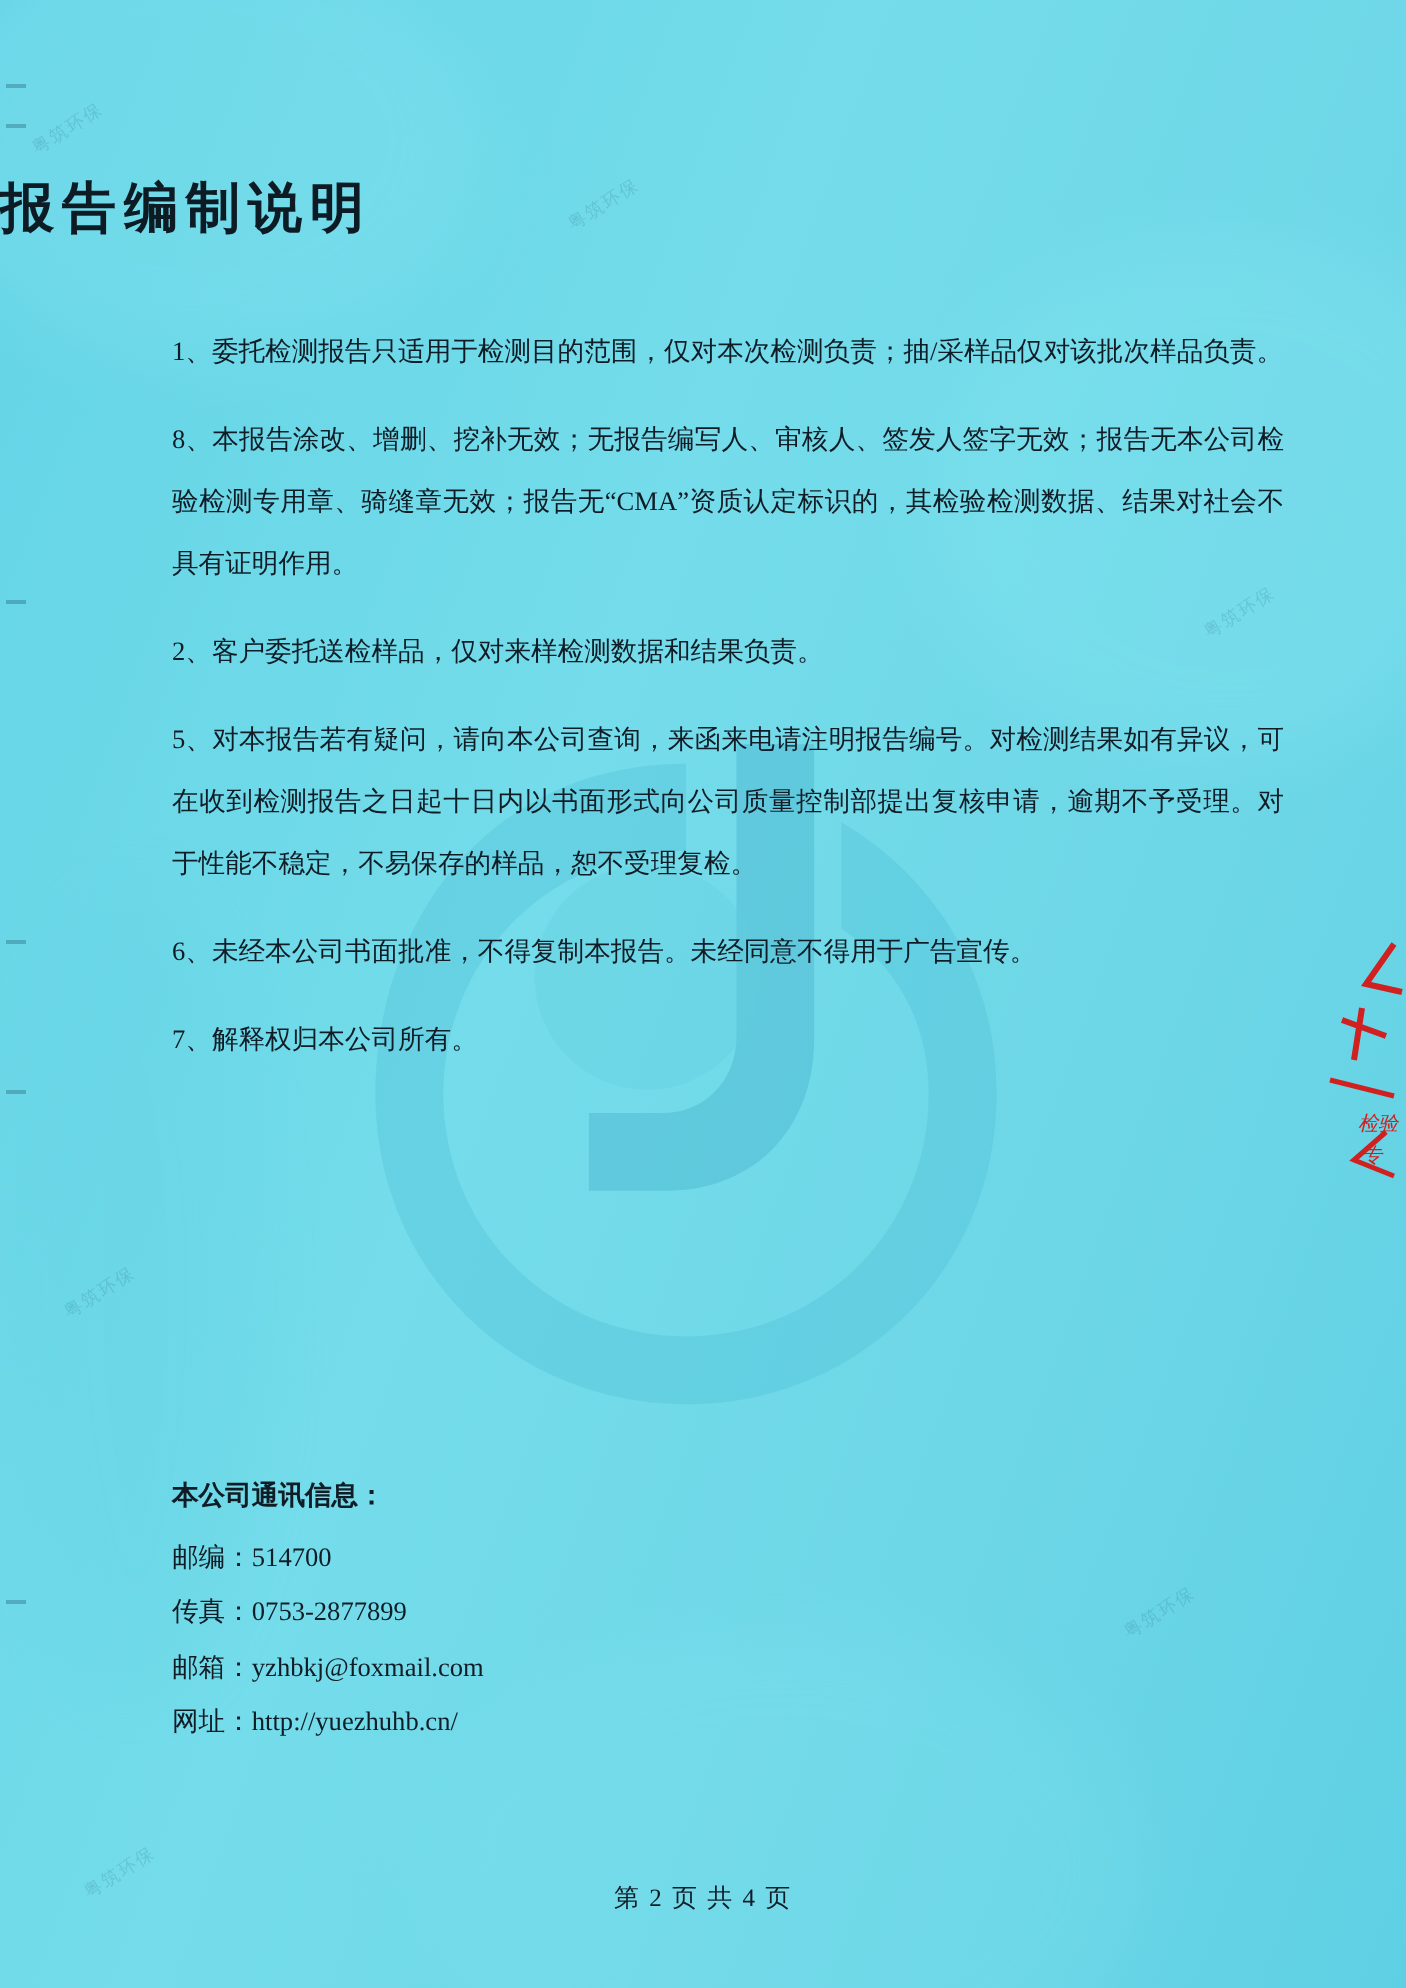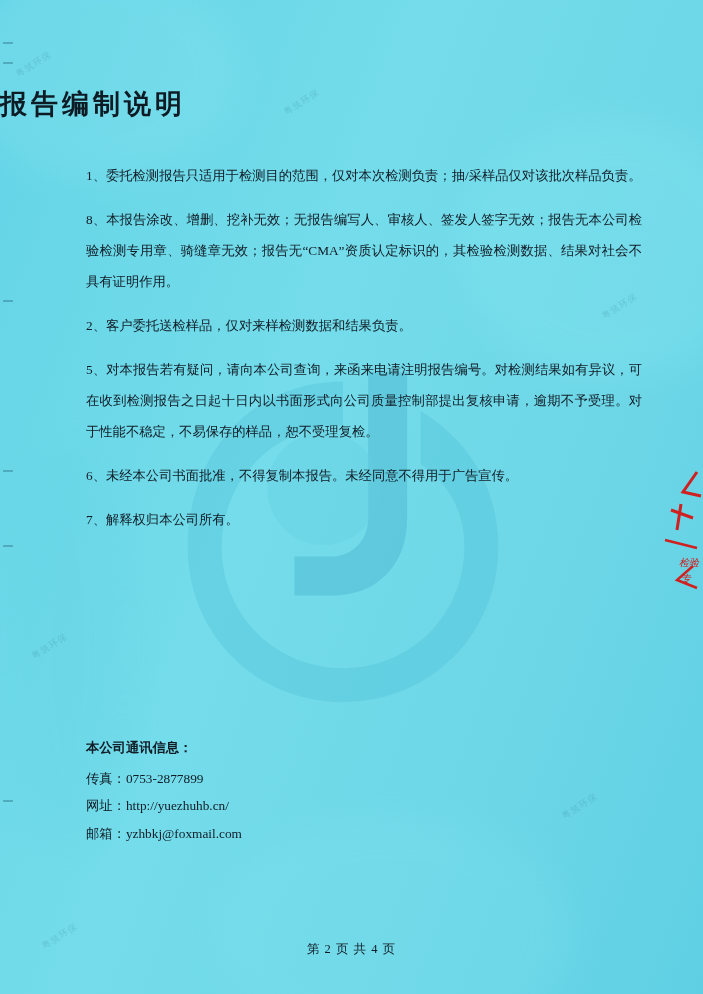--- a/index.html
+++ b/index.html
@@ -175,23 +175,24 @@
       <div class="clause">1、委托检测报告只适用于检测目的范围，仅对本次检测负责；抽/采样品仅对该批次样品负责。</div>
       <div class="clause">8、本报告涂改、增删、挖补无效；无报告编写人、审核人、签发人签字无效；报告无本公司检验检测专用章、骑缝章无效；报告无“CMA”资质认定标识的，其检验检测数据、结果对社会不具有证明作用。</div>
       <div class="clause">2、客户委托送检样品，仅对来样检测数据和结果负责。</div>
       <div class="clause">5、对本报告若有疑问，请向本公司查询，来函来电请注明报告编号。对检测结果如有异议，可在收到检测报告之日起十日内以书面形式向公司质量控制部提出复核申请，逾期不予受理。对于性能不稳定，不易保存的样品，恕不受理复检。</div>
       <div class="clause">6、未经本公司书面批准，不得复制本报告。未经同意不得用于广告宣传。</div>
       <div class="clause">7、解释权归本公司所有。</div>
     </div>
 
     <div class="contact">
       <div class="ctitle">本公司通讯信息：</div>
+      <div class="row">邮编：514700</div>
       <div class="row">传真：0753-2877899</div>
+      <div class="row">邮箱：yzhbkj@foxmail.com</div>
       <div class="row">网址：http://yuezhuhb.cn/</div>
-      <div class="row">邮箱：yzhbkj@foxmail.com</div>
     </div>
 
     <div class="footer">第 2 页 共 4 页</div>
   </div>
 
   <svg class="seal" viewBox="0 0 40 140">
     <path d="M34 2 L20 22 L38 26" stroke="#d02020" stroke-width="3" fill="none"></path>
     <path d="M8 40 L30 48 M18 34 L14 60" stroke="#d02020" stroke-width="3" fill="none"></path>
     <path d="M2 70 L34 78" stroke="#d02020" stroke-width="2.5" fill="none"></path>
     <path d="M30 96 L14 110 L34 118" stroke="#d02020" stroke-width="2.5" fill="none"></path>

